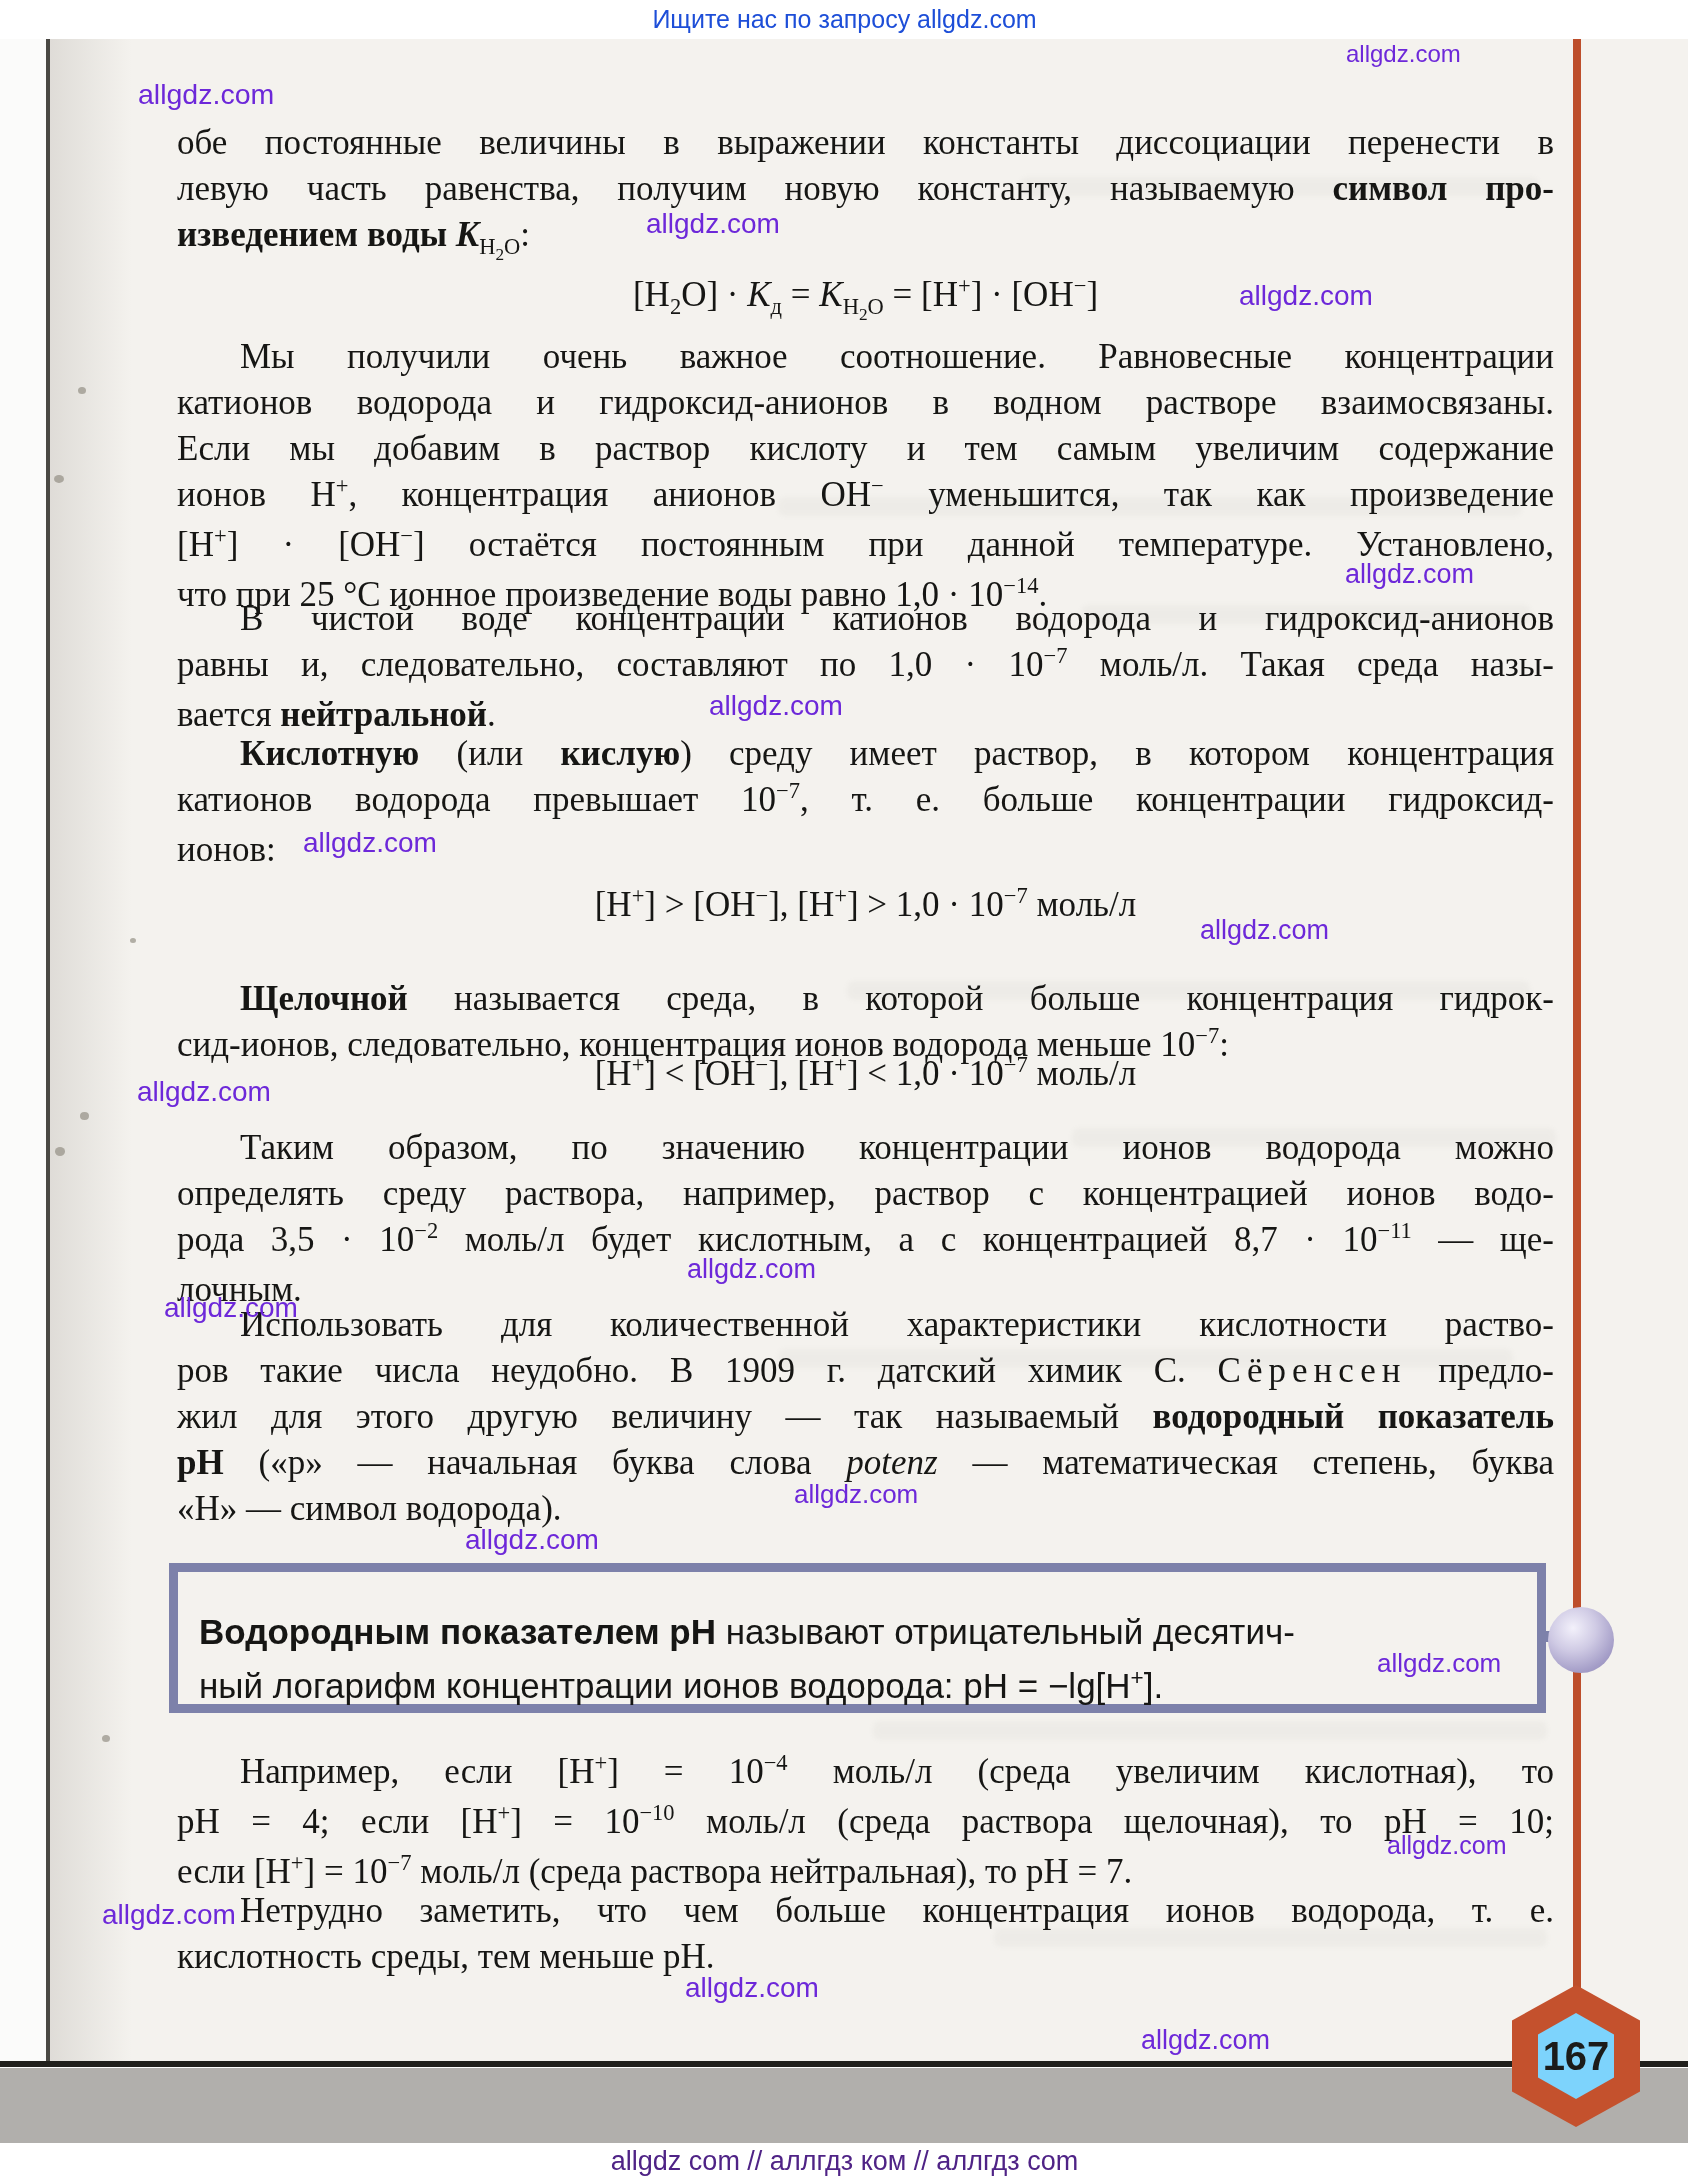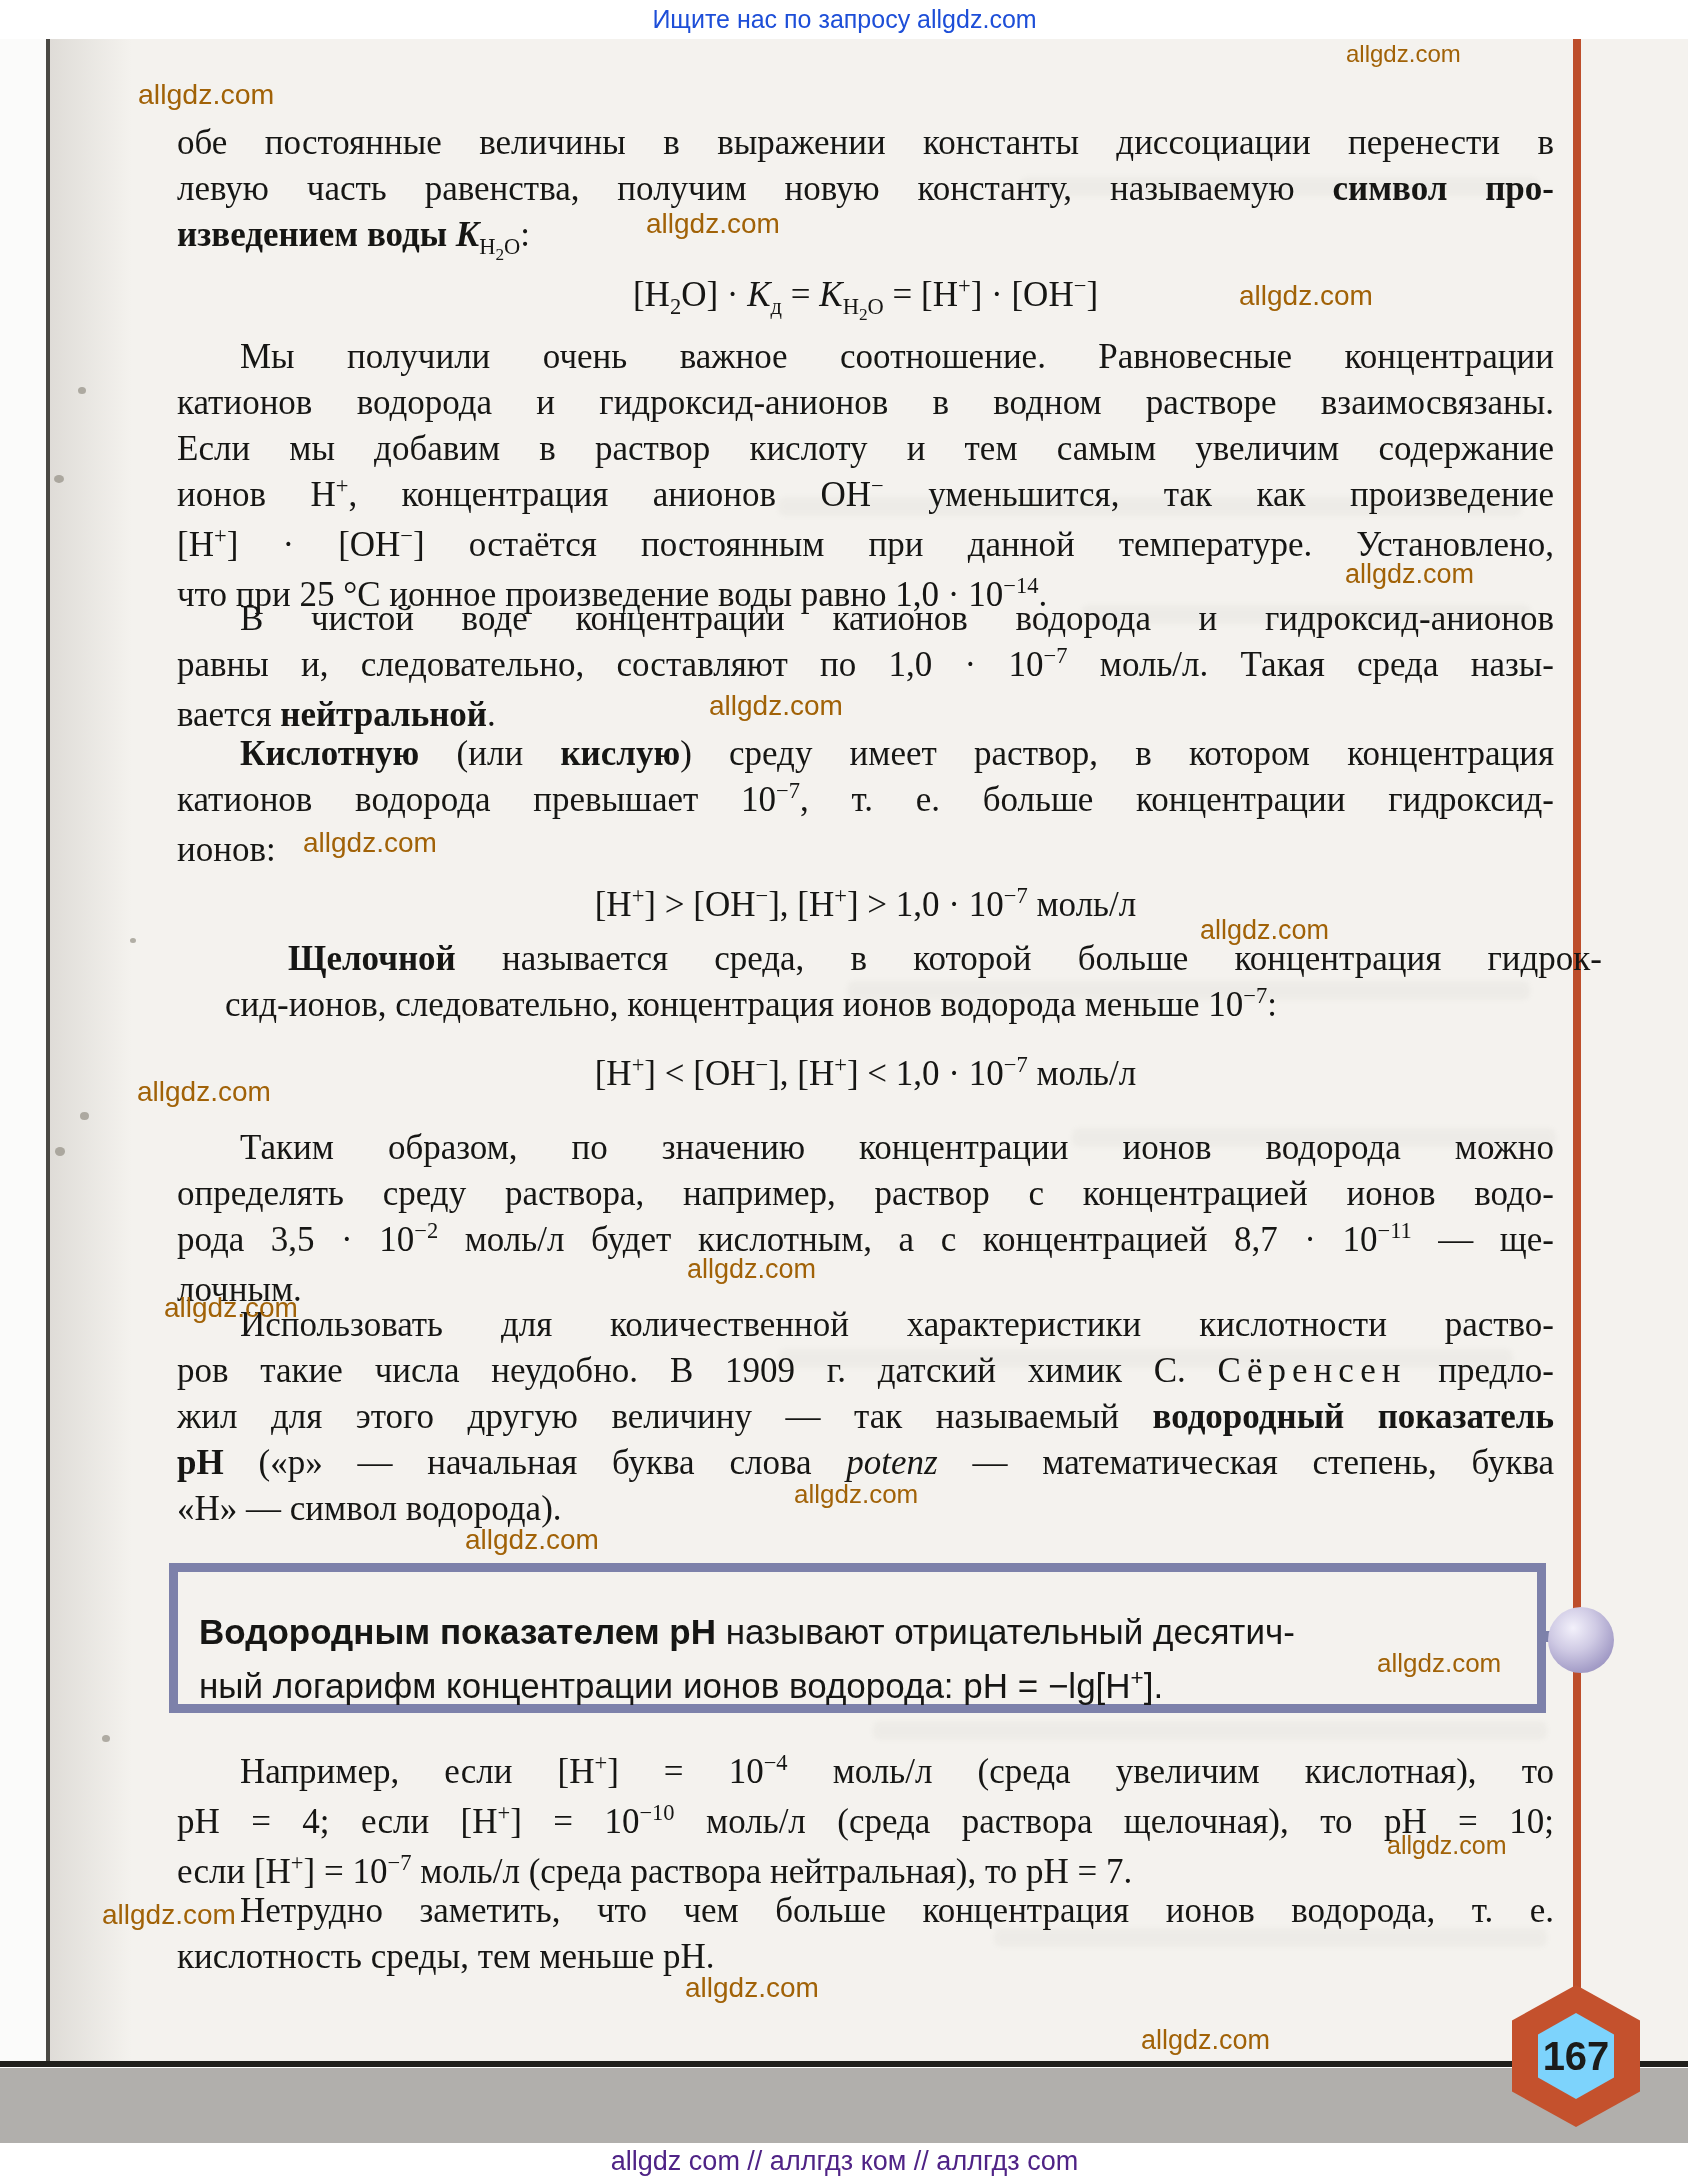--- a/index.html
+++ b/index.html
@@ -33,21 +33,21 @@
   #sphere{left:1548px;top:1607px;width:66px;height:66px;border-radius:50%;z-index:5;
           background:radial-gradient(circle at 38% 32%,#f3f1fb 0%,#cfcae4 38%,#a59ec8 72%,#8a82b2 100%);}
   #bottomline{left:0;top:2061px;width:1689px;height:6px;background:#21201d;z-index:4;}
   #grayband{left:0;top:2068px;width:1689px;height:75px;background:#b1afac;z-index:3;}
   #hexouter{left:1512px;top:1985px;width:128px;height:142px;background:#c4512d;z-index:6;
             clip-path:polygon(50% 0%,100% 25%,100% 75%,50% 100%,0% 75%,0% 25%);}
   #hexinner{left:1538px;top:2013px;width:76px;height:86px;background:#7dd3fc;z-index:7;
             clip-path:polygon(50% 0%,100% 25%,100% 75%,50% 100%,0% 75%,0% 25%);
             display:flex;align-items:center;justify-content:center;
             font-family:"Liberation Sans",sans-serif;font-weight:bold;font-size:40px;color:#1c1c1a;}
-  .wm{position:absolute;font-family:"Liberation Sans",sans-serif;color:#a16207;
+  .wm{position:absolute;font-family:"Liberation Sans",sans-serif;color:#6d28d9;
       white-space:nowrap;z-index:8;}
   #promo{left:0;top:5.2px;width:1689px;text-align:center;z-index:9;
          font-family:"Liberation Sans",sans-serif;font-size:25px;}
   #footer{left:0;top:2146px;width:1689px;text-align:center;z-index:9;
           font-family:"Liberation Sans",sans-serif;font-size:27px;}
   .speck{position:absolute;background:#8d887e;border-radius:50%;opacity:.65;z-index:3;}
   .ghost{position:absolute;background:#8f8d84;opacity:.06;filter:blur(2.6px);height:19px;
          border-radius:7px;z-index:1;}
 </style>
 </head>
@@ -81,21 +81,21 @@
         <div class="line ind"><span>В чистой воде концентрации катионов водорода и гидроксид-анионов</span></div>
         <div class="line"><span>равны и, следовательно, составляют по 1,0 · 10</span><span class="sup">−7</span><span> моль/л. Такая среда назы-</span></div>
         <div class="line nj"><span>вается </span><span class="b">нейтральной</span><span>.</span></div>
       </div>
       <div class="paragraph" style="top: 731px;">
         <div class="line ind"><span class="b">Кислотную</span><span> (или </span><span class="b">кислую</span><span>) среду имеет раствор, в котором концентрация</span></div>
         <div class="line"><span>катионов водорода превышает 10</span><span class="sup">−7</span><span>, т. е. больше концентрации гидроксид-</span></div>
         <div class="line nj"><span>ионов:</span></div>
       </div>
       <div class="formula" style="top: 882px;"><span>[H</span><span class="sup">+</span><span>] &gt; [OH</span><span class="sup">−</span><span>], [H</span><span class="sup">+</span><span>] &gt; 1,0 · 10</span><span class="sup">−7</span><span> моль/л</span></div>
-      <div class="paragraph" style="top: 936px; margin-left: 48px;">
+      <div class="paragraph" style="top: 976px;">
         <div class="line ind"><span class="b">Щелочной</span><span> называется среда, в которой больше концентрация гидрок-</span></div>
         <div class="line nj"><span>сид-ионов, следовательно, концентрация ионов водорода меньше 10</span><span class="sup">−7</span><span>:</span></div>
       </div>
       <div class="formula" style="top: 1051px;"><span>[H</span><span class="sup">+</span><span>] &lt; [OH</span><span class="sup">−</span><span>], [H</span><span class="sup">+</span><span>] &lt; 1,0 · 10</span><span class="sup">−7</span><span> моль/л</span></div>
       <div class="paragraph" style="top: 1125px;">
         <div class="line ind"><span>Таким образом, по значению концентрации ионов водорода можно</span></div>
         <div class="line"><span>определять среду раствора, например, раствор с концентрацией ионов водо-</span></div>
         <div class="line"><span>рода 3,5 · 10</span><span class="sup">−2</span><span> моль/л будет кислотным, а с концентрацией 8,7 · 10</span><span class="sup">−11</span><span> — ще-</span></div>
         <div class="line nj"><span>лочным.</span></div>
       </div>

